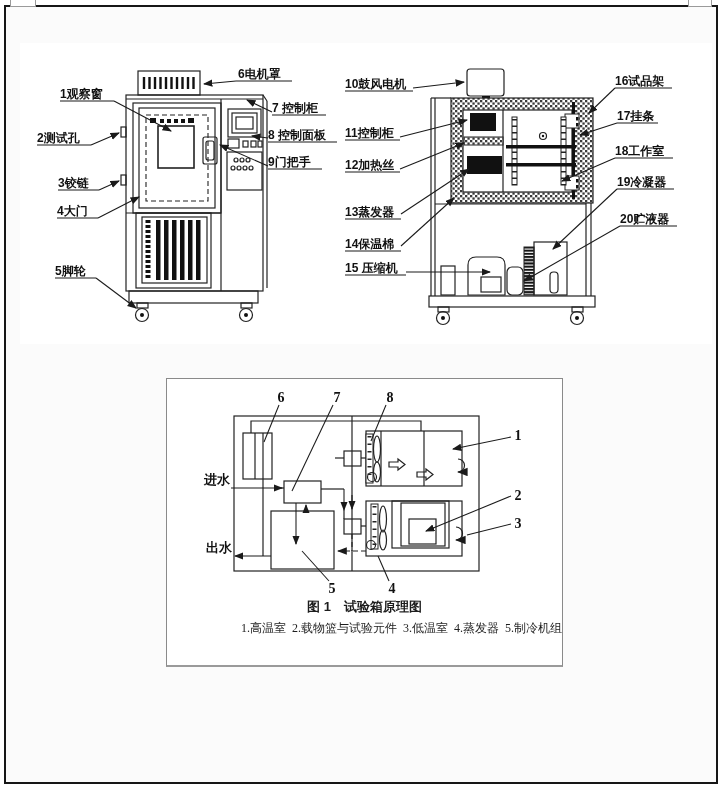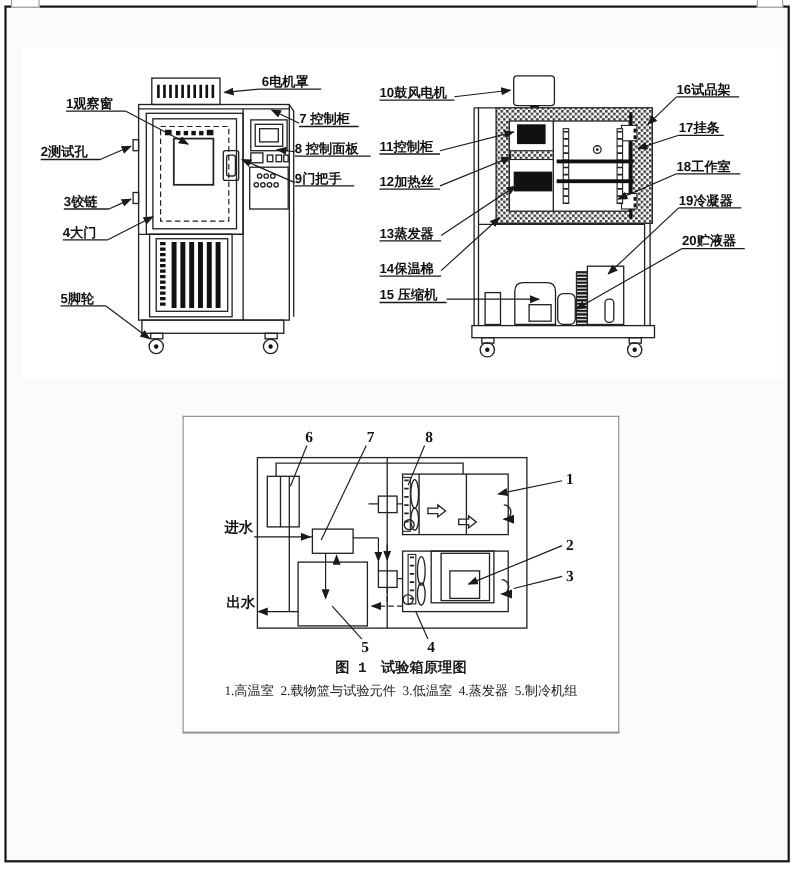--- a/index.html
+++ b/index.html
@@ -10,26 +10,26 @@
   .tab{position:absolute;top:-1px;height:8px;background:#fff;
        border:1.5px solid #9a9a9a;box-sizing:border-box;}
   .tab-left{left:10px;width:26px;}
   .tab-right{left:688px;width:24px;}
   .top-figure{position:absolute;left:20px;top:43px;width:692px;height:301px;background:#fff;}
   .top-svg{position:absolute;left:12px;top:40px;}
   .bottom-figure{position:absolute;left:166px;top:378px;width:397px;height:289px;
         background:#fff;border:1px solid #8a8a8a;border-bottom:2px solid #9a9a9a;box-sizing:border-box;}
   .schematic-svg{position:absolute;left:0;top:0;}
   .fig-caption{position:absolute;left:0;top:219px;width:100%;text-align:center;
-        font-family:Liberation Mono, monospace;font-weight:bold;
+        font-family:Liberation Sans, sans-serif;font-weight:bold;
         font-size:13px;color:#1d1d1d;white-space:pre;}
   .fig-legend{position:absolute;left:0;width:100%;text-align:center;
         font-family:"Liberation Serif","DejaVu Serif",serif;
         font-size:12px;color:#1d1d1d;white-space:pre;}
-  .legend-1{top:241px;}
+  .legend-1{top:241px;text-align:right;}
   .legend-2{top:263px;}
   
   .ln{stroke:#222;fill:none;stroke-width:1.2;}
   .lnth{stroke:#222;fill:none;stroke-width:1.6;}
   .fl{fill:#111;stroke:none;}
   .dsh{stroke:#222;fill:none;stroke-width:1.1;stroke-dasharray:5,3;}
   .ldr{stroke:#1a1a1a;fill:none;stroke-width:1.05;}
   .ul{stroke:#1a1a1a;stroke-width:1.2;}
   .lbl{font-family:"Liberation Sans","DejaVu Sans",sans-serif;font-size:12px;font-weight:bold;fill:#111;}
   .num{font-family:"Liberation Serif","DejaVu Serif",serif;font-size:14px;font-weight:bold;fill:#111;}

